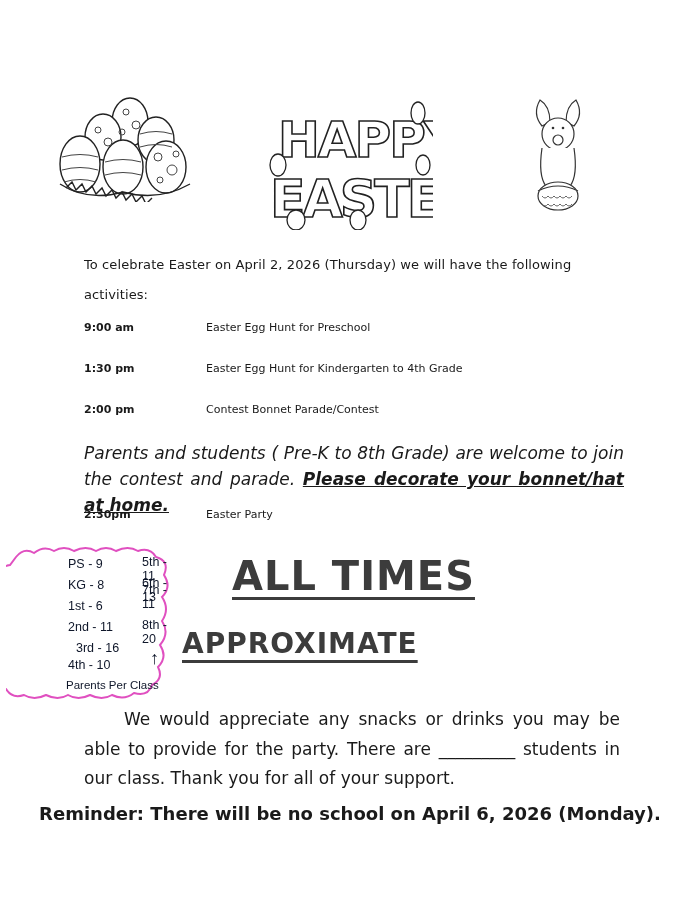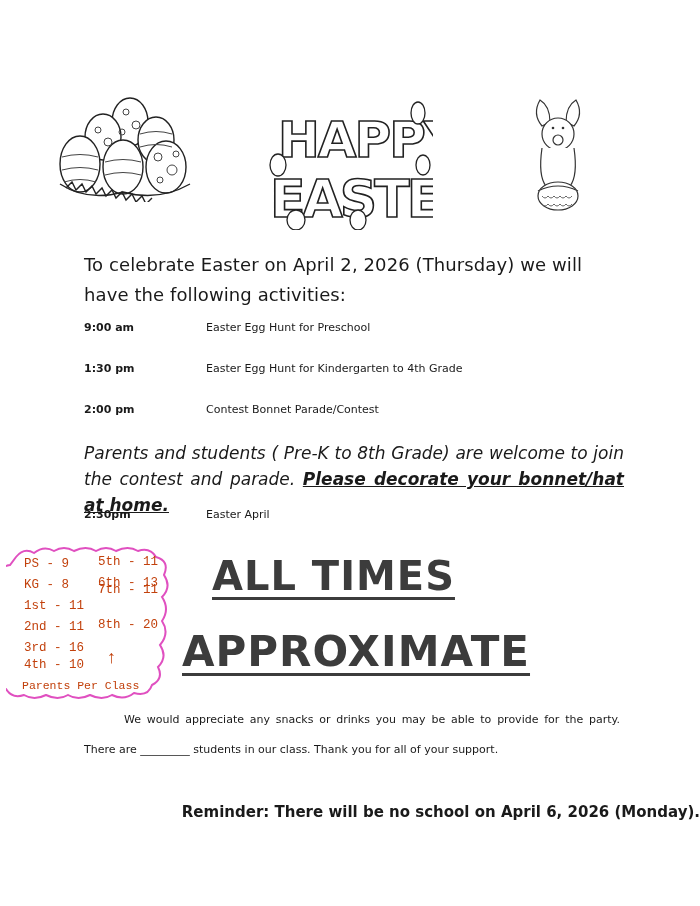--- a/index.html
+++ b/index.html
@@ -1,31 +1,31 @@
 <!DOCTYPE html>
 <html><head>
 <meta charset="utf-8">
 <style>
   html,body{margin:0;padding:0;background:#ffffff;}
   body{width:700px;height:906px;position:relative;overflow:hidden;font-family:"DejaVu Sans","Liberation Sans",sans-serif;color:#1a1a1a;}
   .abs{position:absolute;}
-  .txt{font-size:18px;letter-spacing:0.1px;}
+  .txt{font-size:13px;letter-spacing:0.1px;}
   .intro{left:84px;top:250px;width:540px;line-height:30px;}
   .row{left:84px;font-size:11px;}
   .row .time{font-weight:bold;display:inline-block;width:122px;}
   .note{left:84px;top:440px;width:540px;font-style:italic;font-size:17px;line-height:26px;text-align:justify;}
   .note u{font-weight:bold;}
   .big{font-family:"DejaVu Sans",sans-serif;font-weight:bold;color:#3c3c3c;text-decoration:underline;text-decoration-thickness:3px;text-underline-offset:7px;letter-spacing:1px;}
-  .big1{left:212px;top:553px;font-size:40px;text-align:center;}
-  .big2{left:182px;top:627px;font-size:42px;}
-  .para{left:84px;top:705px;width:536px;line-height:29.5px;font-size:11px;text-align:justify;}
+  .big1{left:232px;top:553px;font-size:40px;text-align:center;}
+  .big2{left:182px;top:627px;font-size:28px;}
+  .para{left:84px;top:705px;width:536px;line-height:29.5px;font-size:17px;text-align:justify;}
   .para .indent{display:inline-block;width:40px;}
-  .reminder{left:0;width:700px;top:803px;text-align:right;font-weight:bold;font-size:15px;}
+  .reminder{left:0;width:700px;top:803px;text-align:center;font-weight:bold;font-size:18px;}
   .note-box{left:6px;top:545px;width:172px;height:166px;}
-  .hand{font-family:Liberation Mono, monospace;color:#c2410c;font-size:12.5px;position:absolute;}
+  .hand{font-family:Liberation Sans, sans-serif;color:#0f172a;font-size:12.5px;position:absolute;margin-left:44px;}
 </style>
 </head>
 <body>
 
 <svg class="abs" style="left:58px;top:92px" width="135" height="110" viewBox="0 0 135 110">
   <g fill="#fff" stroke="#222" stroke-width="1.4">
     <ellipse cx="72" cy="30" rx="18" ry="24"></ellipse>
     <ellipse cx="45" cy="45" rx="18" ry="23"></ellipse>
     <ellipse cx="98" cy="48" rx="18" ry="23"></ellipse>
     <ellipse cx="22" cy="72" rx="20" ry="28"></ellipse>
@@ -89,35 +89,35 @@
 </div>
 <div class="abs row" style="top:403px">
   <span class="time">2:00 pm</span><span>Contest Bonnet Parade/Contest</span>
 </div>
 
 <div class="abs note">
   <span>Parents and students ( Pre-K to 8th Grade) are welcome to join the contest and parade. </span><u>Please decorate your bonnet/hat at home.</u>
 </div>
 
 <div class="abs row" style="top:508px">
-  <span class="time">2:30pm</span><span>Easter April</span>
+  <span class="time">2:30pm</span><span>Easter Party</span>
 </div>
 
 <div class="abs big big1">ALL TIMES</div>
 <div class="abs big big2">APPROXIMATE</div>
 
 <div class="abs note-box">
   <svg class="abs" style="left:0;top:0" width="172" height="166" viewBox="0 0 172 166">
     <path d="M10 12 q8 -10 18 -4 q10 -8 20 -2 q10 -6 20 0 q12 -6 22 0 q10 -6 20 0 q12 -6 22 0 q12 -4 18 6 q14 4 8 18 q8 12 -2 22 q8 12 0 24 q8 12 -2 24 q8 12 -2 22 q6 12 -6 18 q-4 12 -18 8 q-10 8 -22 2 q-10 6 -22 0 q-12 6 -22 0 q-10 6 -22 0 q-12 6 -22 0 q-12 4 -18 -6 q-12 -4 -6 -16 q-8 -10 0 -22 q-8 -12 0 -24 q-8 -12 0 -24 q-8 -12 0 -22 q-4 -14 10 -16z" fill="none" stroke="#e050c0" stroke-width="2"></path>
   </svg>
   <div class="hand" style="left:18px;top:12px">PS - 9</div>
   <div class="hand" style="left:18px;top:33px">KG - 8</div>
-  <div class="hand" style="left:18px;top:54px">1st - 11</div>
+  <div class="hand" style="left:18px;top:54px">1st - 6</div>
   <div class="hand" style="left:18px;top:75px">2nd - 11</div>
-  <div class="hand" style="left:18px;top:96px">3rd - 16</div>
+  <div class="hand" style="left:26px;top:96px">3rd - 16</div>
   <div class="hand" style="left:18px;top:113px">4th - 10</div>
   <div class="hand" style="left:92px;top:10px">5th - 11</div>
   <div class="hand" style="left:92px;top:31px">6th - 13</div>
   <div class="hand" style="left:92px;top:38px">7th - 11</div>
   <div class="hand" style="left:92px;top:73px">8th - 20</div>
   <div class="hand" style="left:100px;top:103px;font-size:18px;font-weight:bold">↑</div>
   <div class="hand" style="left:16px;top:134px;font-size:11.5px">Parents Per Class</div>
 </div>
 
 <div class="abs para">

